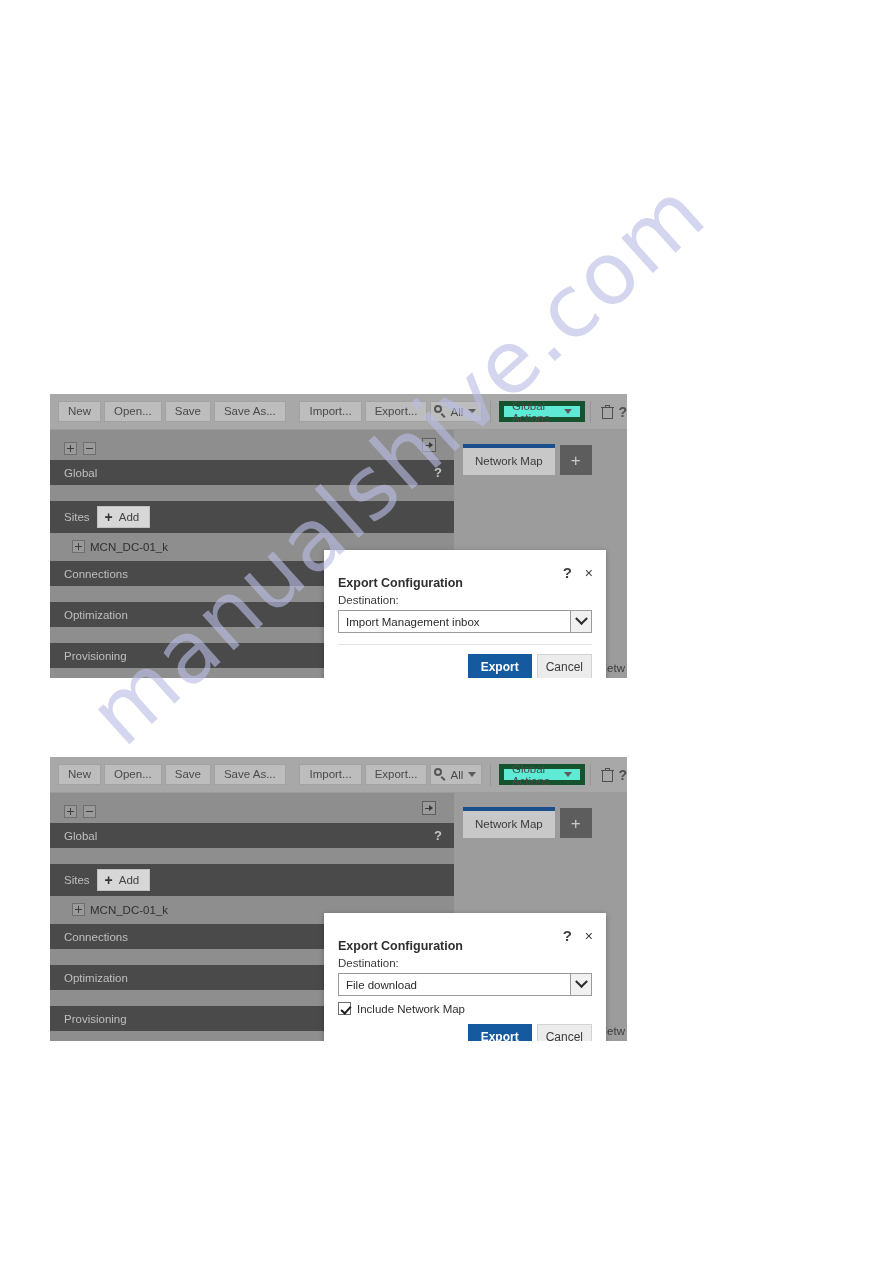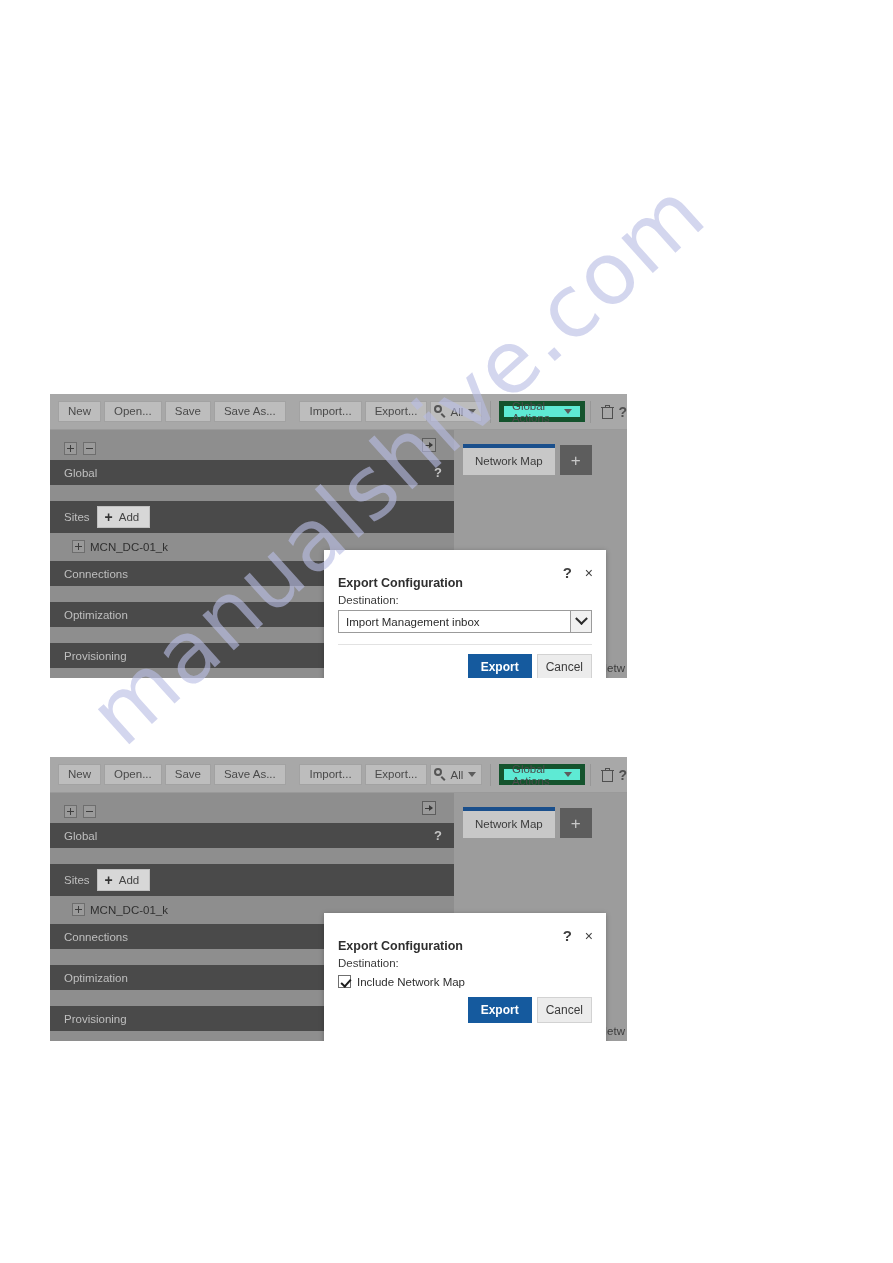--- a/index.html
+++ b/index.html
@@ -646,20 +646,24 @@
     <div class="footnote">This Netw</div>
 
     <div class="dialog" id="dialog-2">
       <div class="dlg-head">
         <span class="dlg-title">Export Configuration</span>
         <span class="dlg-help">?</span>
         <span class="dlg-close">×</span>
       </div>
       <div class="dlg-body">
         <div class="dlg-label">Destination:</div>
+        <div class="select-box">
+          <span>File download</span>
+          <span class="select-arrow"></span>
+        </div>
         <div class="chk-row">
           <span class="chk"></span>
           <span class="chk-label">Include Network Map</span>
         </div>
       </div>
       <div class="dlg-footer">
         <button class="btn-primary">Export</button>
         <button class="btn-secondary">Cancel</button>
       </div>
     </div>

